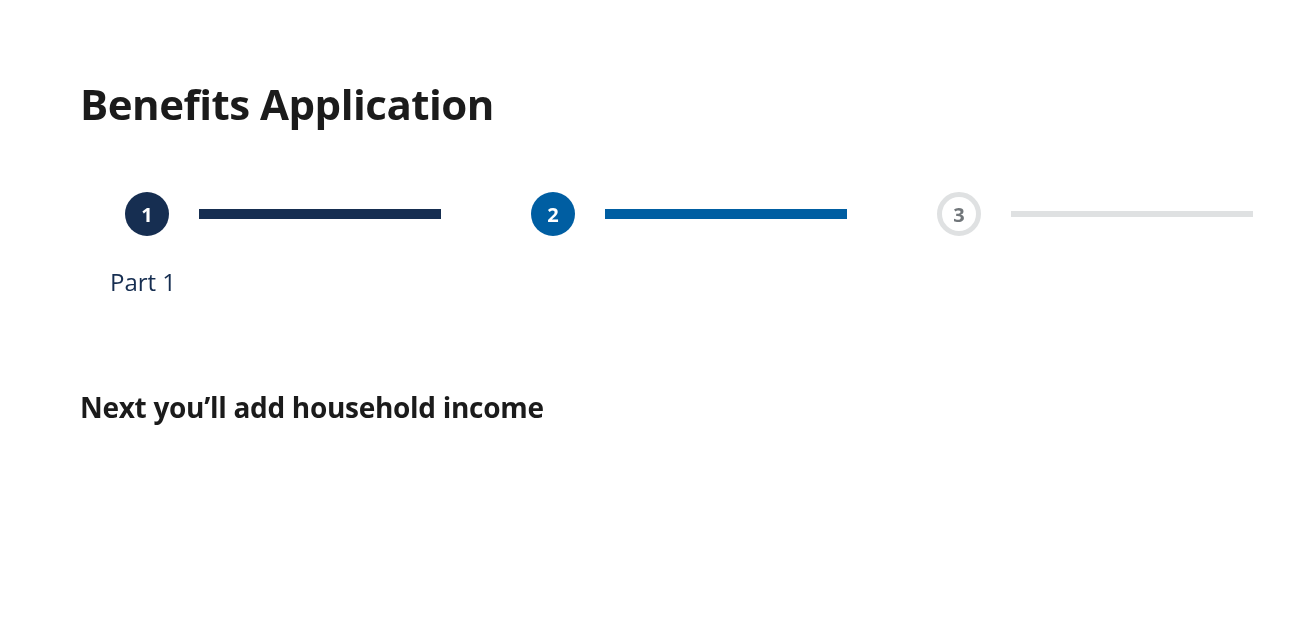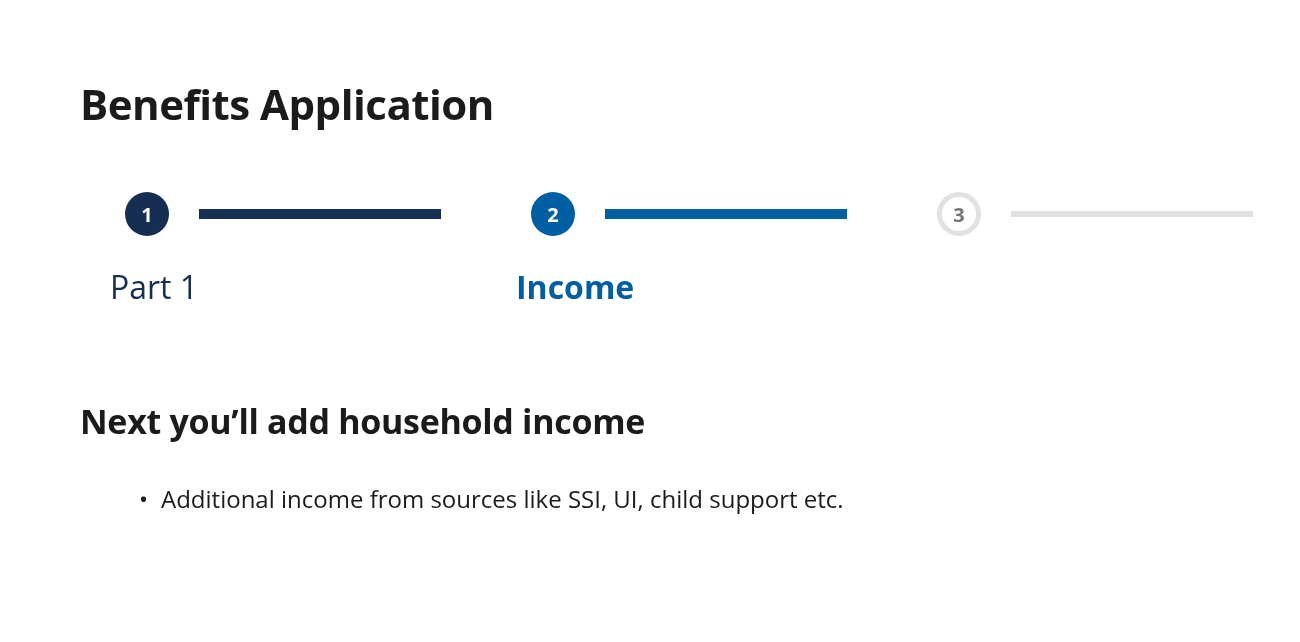--- a/index.html
+++ b/index.html
@@ -67,21 +67,21 @@
       background: #162e51;
     }
     .step-connector.current {
       background: #005ea2;
     }
     .step-connector.upcoming {
       background: #dfe1e2;
       height: 6px;
     }
     .step-label {
-      font-size: 32px;
+      font-size: 24px;
       margin-top: 14px;
     }
     .step-label.completed {
       color: #162e51;
       font-weight: 400;
     }
     .step-label.current {
       color: #005ea2;
       font-weight: 700;
     }
@@ -90,21 +90,21 @@
       font-weight: 400;
     }
     .step-label.ellipsis {
       color: #71767a;
       font-weight: 400;
       text-align: center;
       width: 44px;
       letter-spacing: 1px;
     }
     .section-heading {
-      font-size: 34px;
+      font-size: 28px;
       font-weight: 700;
       color: #1b1b1b;
       margin-bottom: 36px;
       letter-spacing: -0.3px;
     }
     .info-list {
       padding-left: 66px;
       list-style: none;
     }
     .info-list li {
@@ -135,35 +135,33 @@
       <div class="step-connector completed"></div>
     </div>
     <div class="step-label completed">Part 1</div>
   </div>
 
   <div class="step">
     <div class="step-top">
       <div class="step-circle current">2</div>
       <div class="step-connector current"></div>
     </div>
-    <div class="step-label current">Income</div>
   </div>
 
   <div class="step">
     <div class="step-top">
       <div class="step-circle upcoming">3</div>
       <div class="step-connector upcoming"></div>
     </div>
   </div>
 
   <div class="step">
     <div class="step-top">
       <div class="step-circle upcoming">#</div>
     </div>
     <div class="step-label ellipsis">…</div>
   </div>
 </div>
 
 <h2 class="section-heading">Next you’ll add household income</h2>
 
 <ul class="info-list">
-  <li>Additional income from sources like SSI, UI, child support etc.</li>
 </ul>
 
 </body></html>

